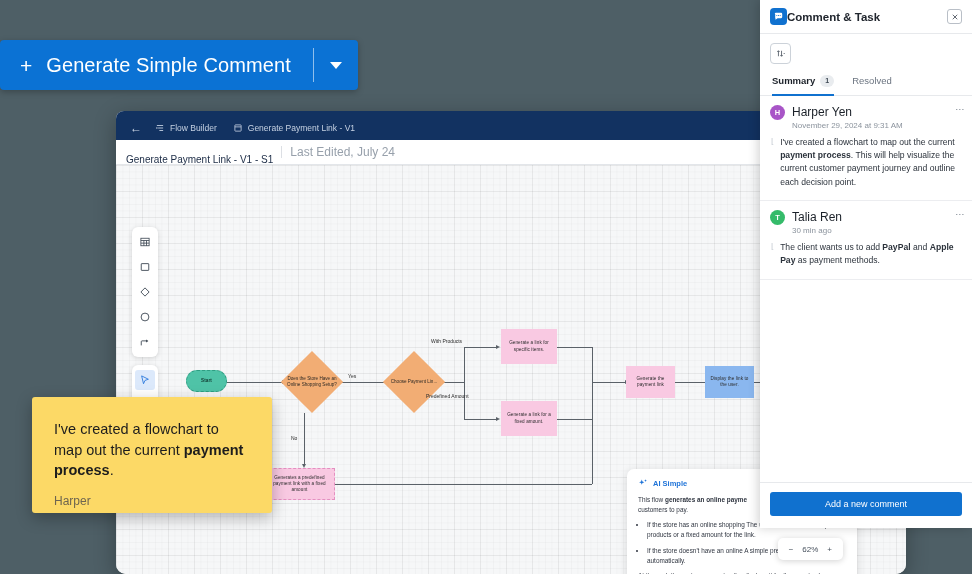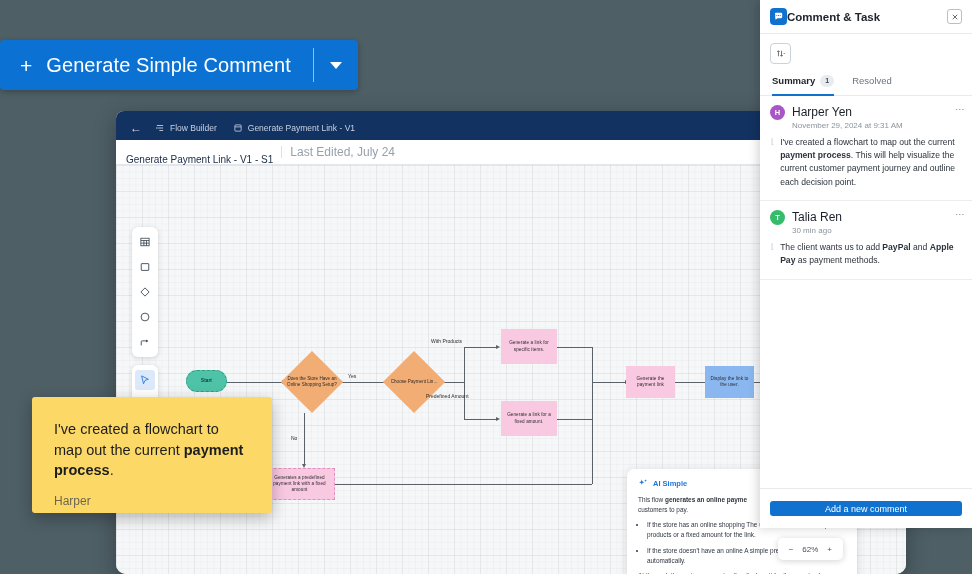--- a/index.html
+++ b/index.html
@@ -253,21 +253,21 @@
     position: absolute; right: 9px; top: 9px; color: #8b939d; font-size: 9px;
     cursor: pointer; line-height: .8; letter-spacing: 0; writing-mode: vertical-rl;
   }
   .c-body-row { display: flex; gap: 6px; margin-top: 6px; padding-left: 1px; }
   .reply-mark { color: #c4cad1; font-size: 8px; flex: 0 0 auto; margin-top: 1px; }
   .c-text { font-size: 8.6px; line-height: 1.55; color: #2c3views; color: #2c333c; }
   .c-text b { font-weight: 700; }
 
   .panel-foot { padding: 9px 10px 12px 10px; border-top: 1px solid #e7e9ec; }
   .add-comment-btn {
-    width: 100%; height: 15px; background: #1071cf; color: #fff;
+    width: 100%; height: 24px; background: #1071cf; color: #fff;
     border: 0; border-radius: 3px; font-size: 9px; cursor: pointer;
     font-family: "Liberation Sans", sans-serif;
   }
 </style>
 </head>
 <body>
 
 <div id="root">
 
   <div class="cta-wrap">

